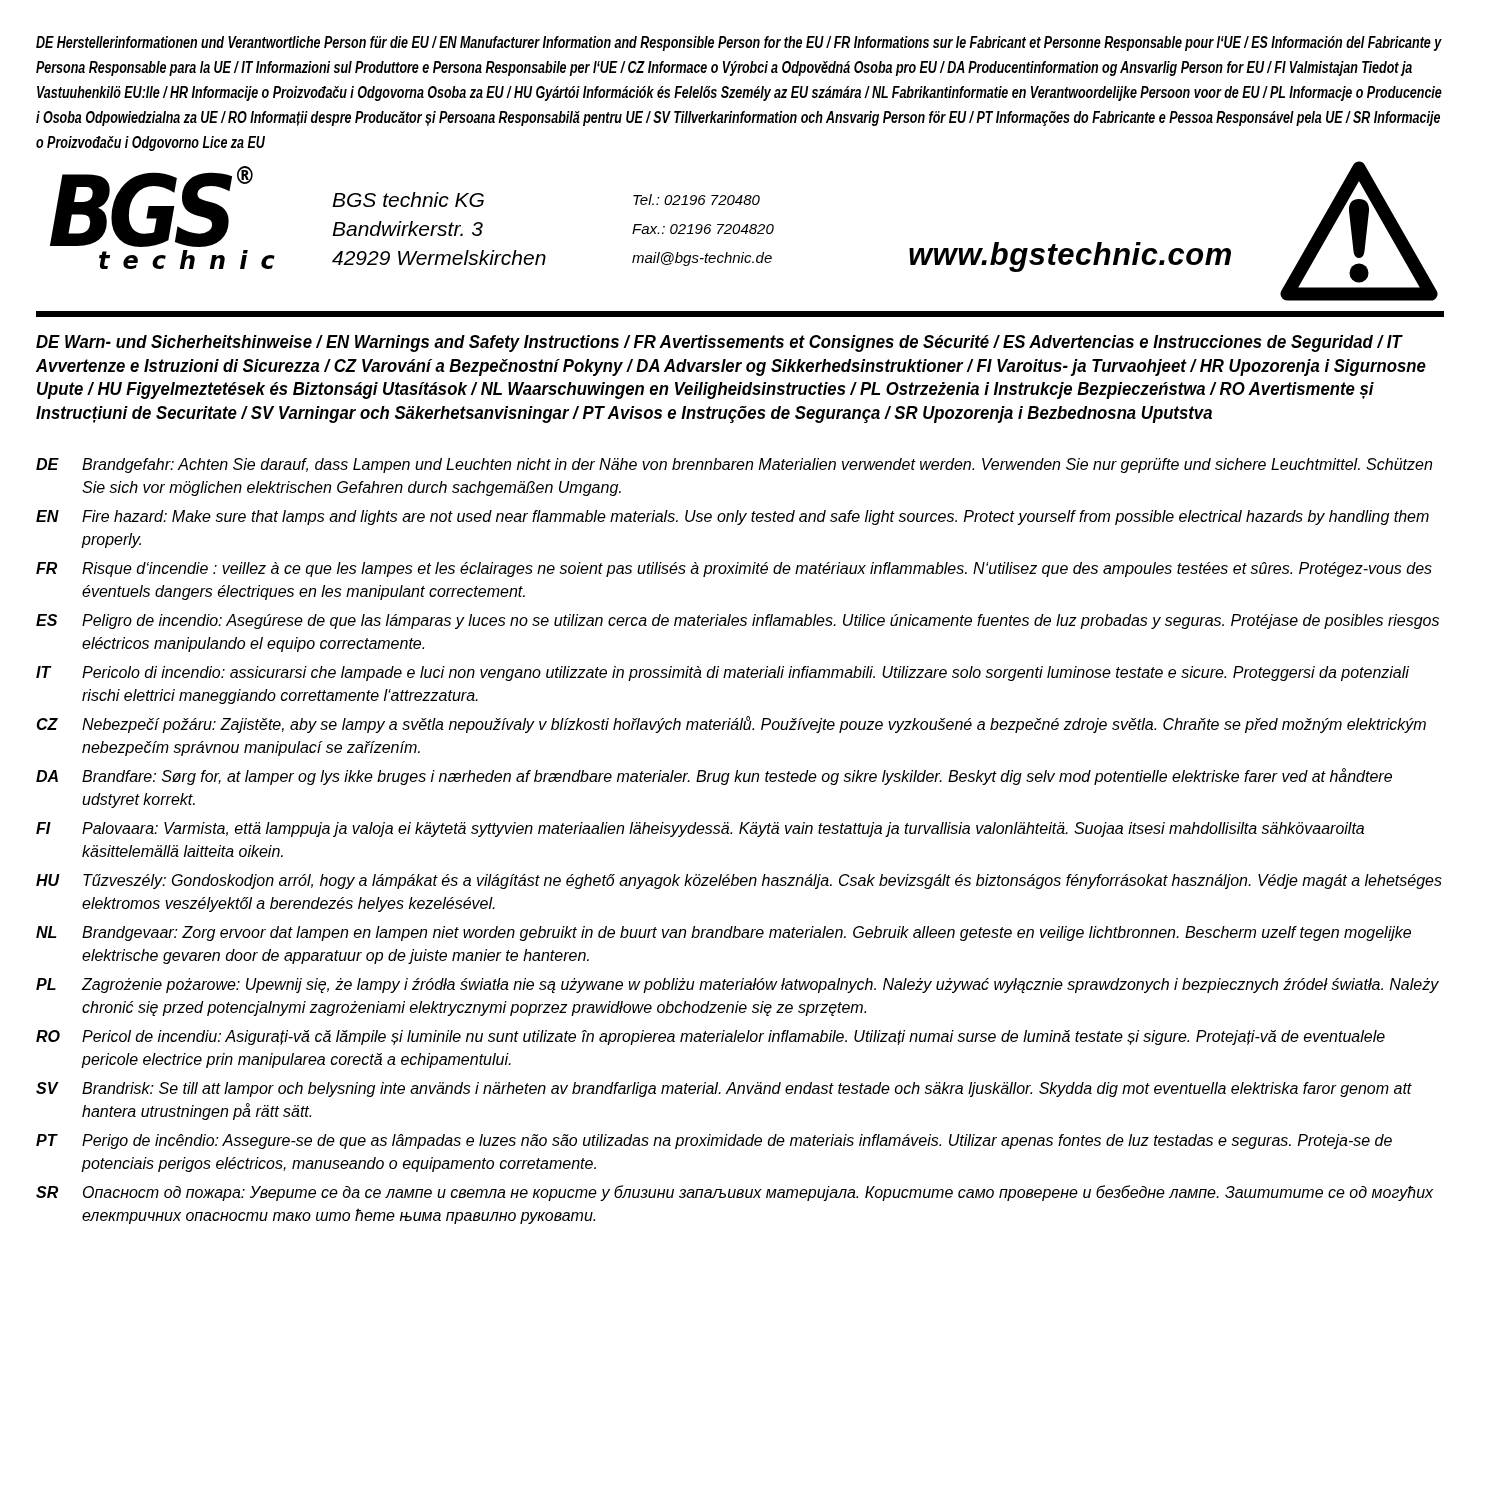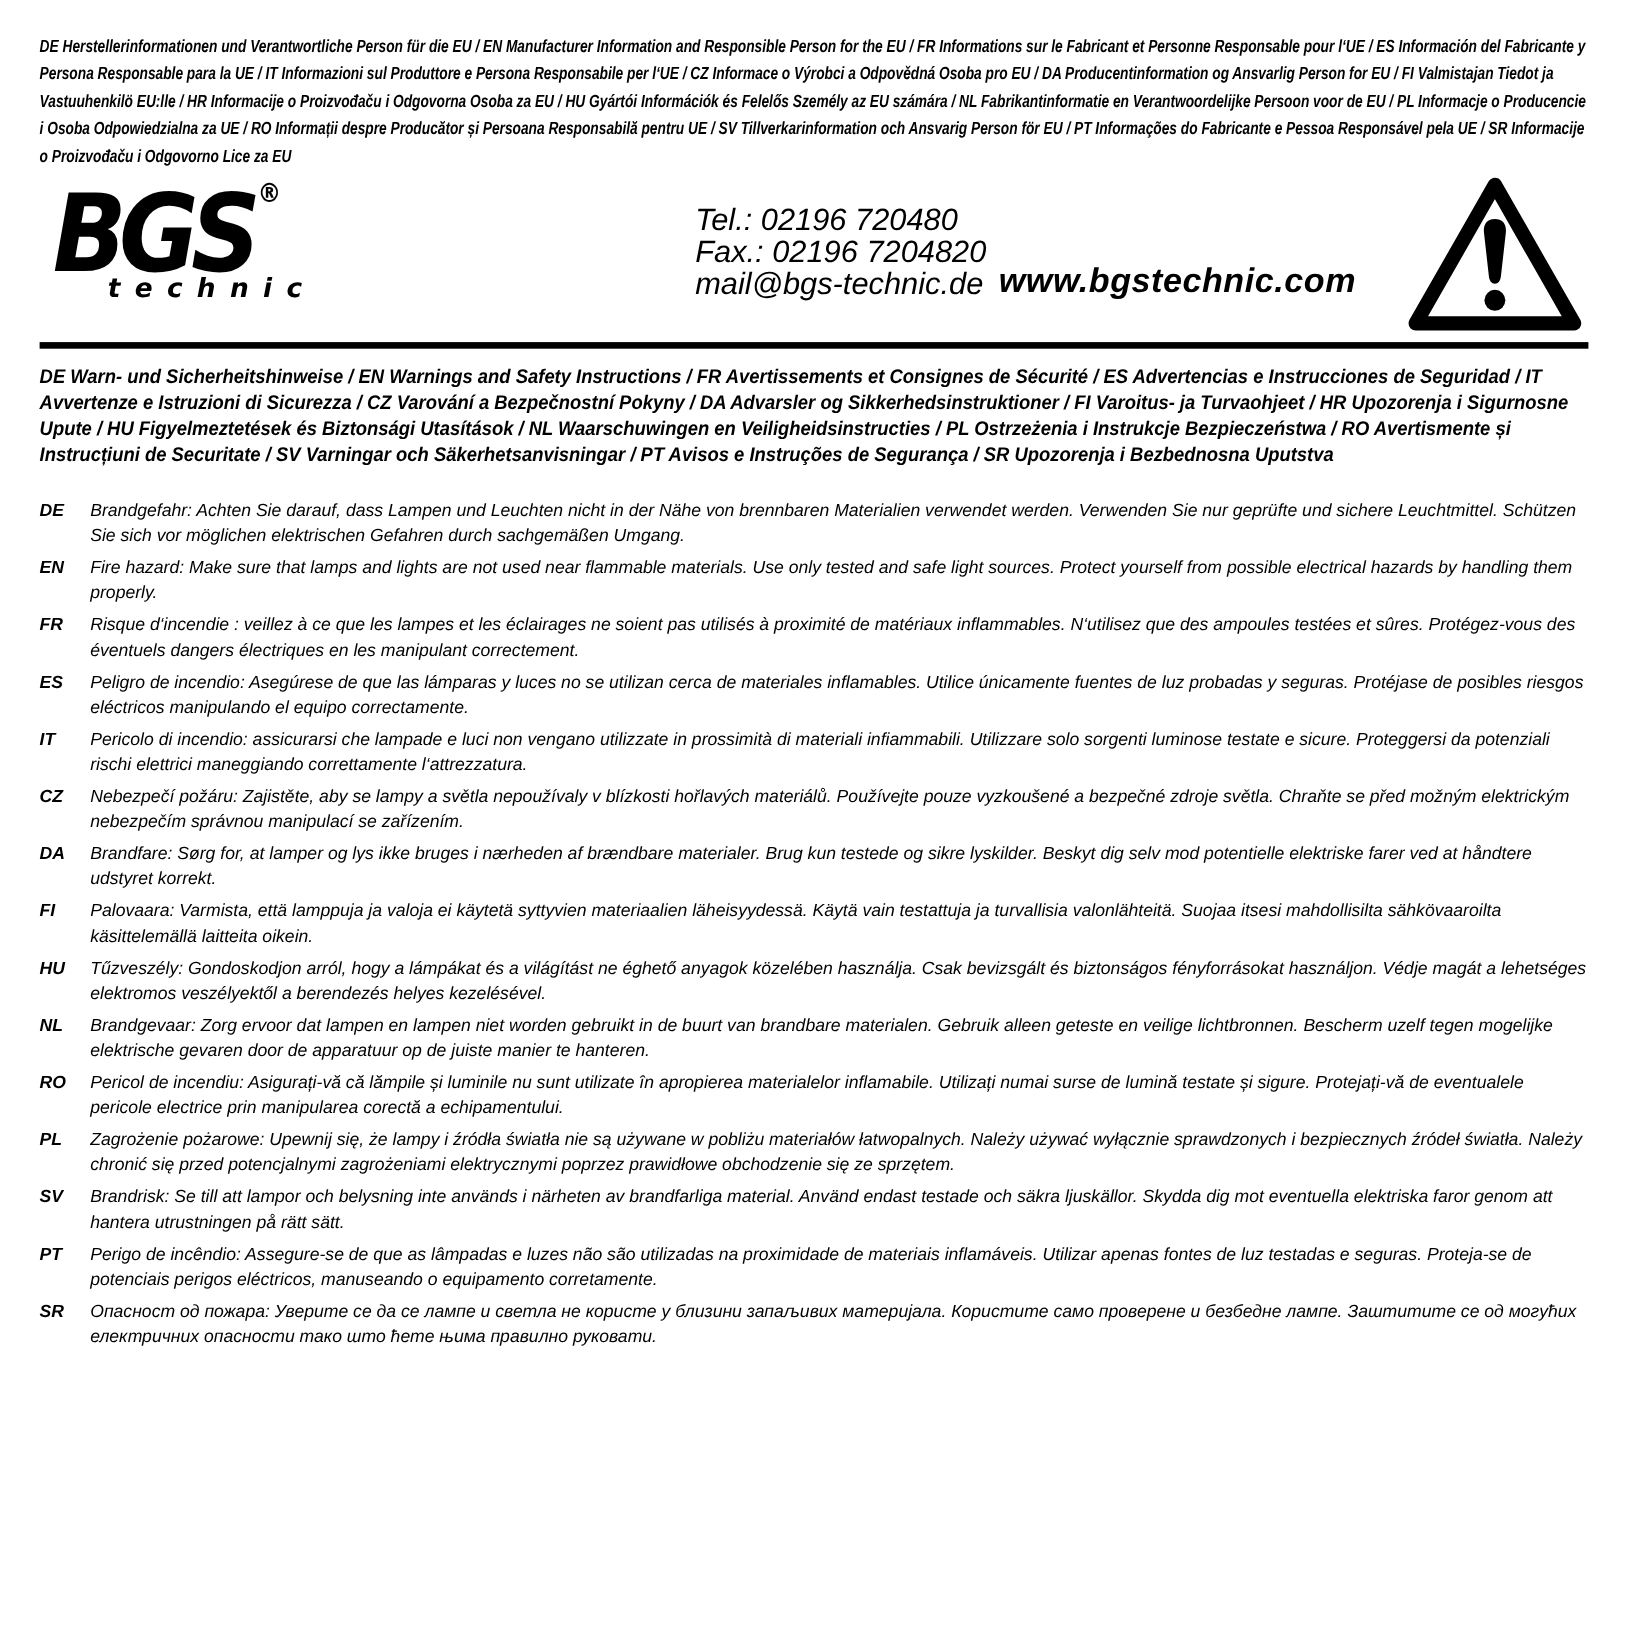--- a/index.html
+++ b/index.html
@@ -80,21 +80,21 @@
     position: absolute;
     left: 296px;
     top: 16px;
     font-size: 21px;
     line-height: 29px;
   }
   .contact {
     position: absolute;
     left: 596px;
     top: 16px;
-    font-size: 28px;
+    font-size: 15px;
     line-height: 29px;
   }
   .website {
     position: absolute;
     left: 872px;
     top: 68px;
     font-size: 31px;
     font-weight: bold;
     letter-spacing: 0.5px;
   }
@@ -135,20 +135,25 @@
 
   <p class="intro">DE Herstellerinformationen und Verantwortliche Person für die EU  /  EN Manufacturer Information and Responsible Person for the EU  /  FR Informations sur le Fabricant et Personne Responsable pour l‘UE  /  ES Información del Fabricante y Persona Responsable para la UE  /  IT Informazioni sul Produttore e Persona Responsabile per l‘UE  /  CZ Informace o Výrobci a Odpovědná Osoba pro EU  /  DA Producentinformation og Ansvarlig Person for EU  /  FI Valmistajan Tiedot ja Vastuuhenkilö EU:lle  /  HR Informacije o Proizvođaču i Odgovorna Osoba za EU  /  HU Gyártói Információk és Felelős Személy az EU számára  /  NL Fabrikantinformatie en Verantwoordelijke Persoon voor de EU  /  PL Informacje o Producencie i Osoba Odpowiedzialna za UE  /  RO Informații despre Producător și Persoana Responsabilă pentru UE  /  SV Tillverkarinformation och Ansvarig Person för EU  /  PT Informações do Fabricante e Pessoa Responsável pela UE  /  SR Informacije o Proizvođaču i Odgovorno Lice za EU</p>
 
   <div class="band">
 
     <div class="logo">
       <div class="logo-main"><span>BGS</span><span class="logo-reg">®</span></div>
       <div class="logo-sub">technic</div>
     </div>
 
+    <div class="address">
+      <div>BGS technic KG</div>
+      <div>Bandwirkerstr. 3</div>
+      <div>42929 Wermelskirchen</div>
+    </div>
 
     <div class="contact">
       <div>Tel.: 02196 720480</div>
       <div>Fax.: 02196 7204820</div>
       <div>mail@bgs-technic.de</div>
     </div>
 
     <div class="website">www.bgstechnic.com</div>
 
     <div class="tri">
@@ -200,28 +205,28 @@
     </div>
     <div class="wrow">
       <span class="wcode">HU</span>
       <span class="wtext">Tűzveszély: Gondoskodjon arról, hogy a lámpákat és a világítást ne éghető anyagok közelében használja. Csak bevizsgált és biztonságos fényforrásokat használjon. Védje magát a lehetséges elektromos veszélyektől a berendezés helyes kezelésével.</span>
     </div>
     <div class="wrow">
       <span class="wcode">NL</span>
       <span class="wtext">Brandgevaar: Zorg ervoor dat lampen en lampen niet worden gebruikt in de buurt van brandbare materialen. Gebruik alleen geteste en veilige lichtbronnen. Bescherm uzelf tegen mogelijke elektrische gevaren door de apparatuur op de juiste manier te hanteren.</span>
     </div>
     <div class="wrow">
+      <span class="wcode">PL</span>
+      <span class="wtext">Zagrożenie pożarowe: Upewnij się, że lampy i źródła światła nie są używane w pobliżu materiałów łatwopalnych. Należy używać wyłącznie sprawdzonych i bezpiecznych źródeł światła. Należy chronić się przed potencjalnymi zagrożeniami elektrycznymi poprzez prawidłowe obchodzenie się ze sprzętem.</span>
+    </div>
+    <div class="wrow">
       <span class="wcode">RO</span>
       <span class="wtext">Pericol de incendiu: Asigurați-vă că lămpile și luminile nu sunt utilizate în apropierea materialelor inflamabile. Utilizați numai surse de lumină testate și sigure. Protejați-vă de eventualele pericole electrice prin manipularea corectă a echipamentului.</span>
     </div>
     <div class="wrow">
-      <span class="wcode">PL</span>
-      <span class="wtext">Zagrożenie pożarowe: Upewnij się, że lampy i źródła światła nie są używane w pobliżu materiałów łatwopalnych. Należy używać wyłącznie sprawdzonych i bezpiecznych źródeł światła. Należy chronić się przed potencjalnymi zagrożeniami elektrycznymi poprzez prawidłowe obchodzenie się ze sprzętem.</span>
-    </div>
-    <div class="wrow">
       <span class="wcode">SV</span>
       <span class="wtext">Brandrisk: Se till att lampor och belysning inte används i närheten av brandfarliga material. Använd endast testade och säkra ljuskällor. Skydda dig mot eventuella elektriska faror genom att hantera utrustningen på rätt sätt.</span>
     </div>
     <div class="wrow">
       <span class="wcode">PT</span>
       <span class="wtext">Perigo de incêndio: Assegure-se de que as lâmpadas e luzes não são utilizadas na proximidade de materiais inflamáveis. Utilizar apenas fontes de luz testadas e seguras. Proteja-se de potenciais perigos eléctricos, manuseando o equipamento corretamente.</span>
     </div>
     <div class="wrow">
       <span class="wcode">SR</span>
       <span class="wtext">Опасност од пожара: Уверите се да се лампе и светла не користе у близини запаљивих материјала. Користите само проверене и безбедне лампе. Заштитите се од могућих електричних опасности тако што ћете њима правилно руковати.</span>

